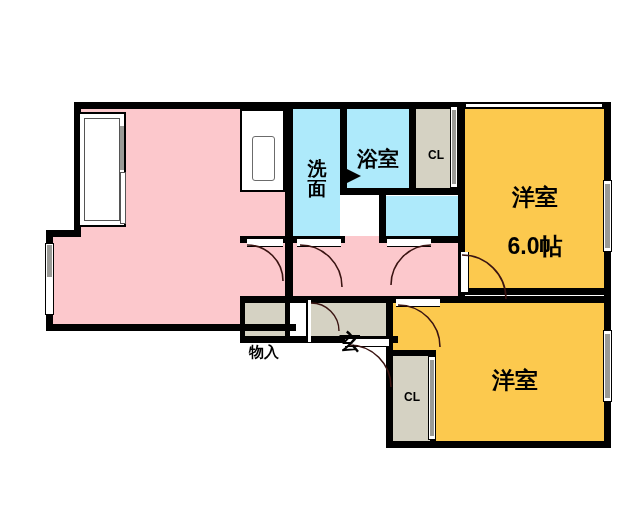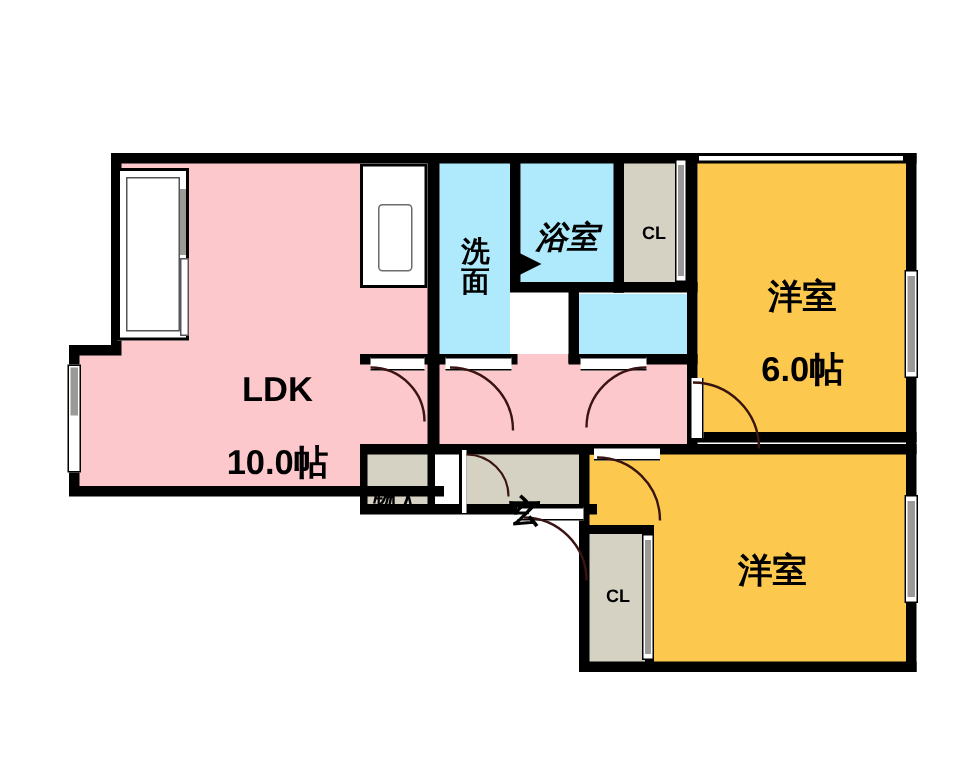--- a/index.html
+++ b/index.html
@@ -242,31 +242,27 @@
 
     <path d="M 462 255 A 44 44 0 0 1 506 299" fill="none" stroke="#3a1412" stroke-width="1.6"></path>
 
     <path d="M 398 305 A 42 42 0 0 1 440 347" fill="none" stroke="#3a1412" stroke-width="1.6"></path>
 
     <path d="M 349 345 A 42 42 0 0 1 391 387" fill="none" stroke="#3a1412" stroke-width="1.6"></path>
 
     <path d="M 311 303 A 28 28 0 0 1 339 331" fill="none" stroke="#3a1412" stroke-width="1.4"></path>
   </svg>
 
-  <div class="label big" style="left:125px; top:222px; width:120px;">
-    <span>LDK</span><br>
-    <span>10.0帖</span>
-  </div>
 
   <div class="label vert" style="left:299px; top:140px; width:36px;">
     <span>洗
 面</span>
   </div>
 
-  <div class="label mid" style="left:347px; top:125px; width:62px;font-style:italic;">
+  <div class="label mid" style="left:347px; top:125px; width:62px;">
     <span>浴室</span>
   </div>
 
 
   <div class="label small" style="left:414px; top:136px; width:44px;">
     <span>CL</span>
   </div>
 
   <div class="label big" style="left:470px; top:160px; width:130px;">
     <span>洋室</span><br>
@@ -274,21 +270,21 @@
   </div>
 
   <div class="label big" style="left:440px; top:343px; width:150px;">
     <span>洋室</span><br>
   </div>
 
   <div class="label small" style="left:390px; top:378px; width:44px;">
     <span>CL</span>
   </div>
 
-  <div class="label tiny" style="left:240px; top:312px; width:48px;">
+  <div class="label tiny" style="left:240px; top:328px; width:48px;">
     <span>物入</span>
   </div>
 
   <div class="label mid" style="left:330px; top:308px; width:40px;">
     <span>玄</span>
   </div>
 
 </div>
 
 </body></html>

